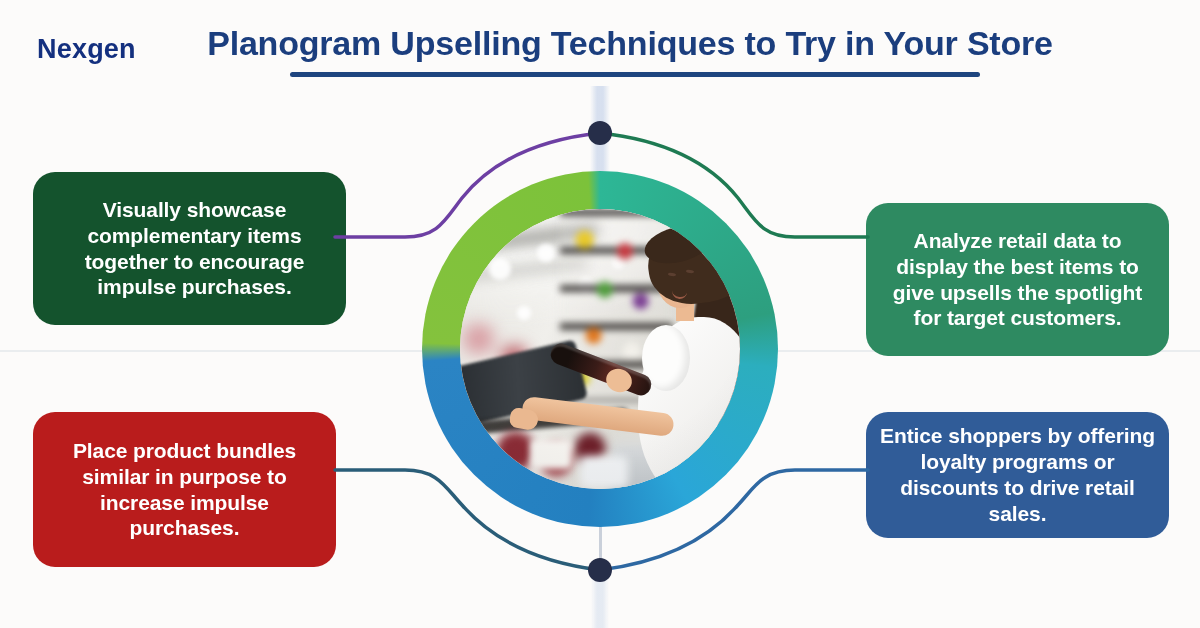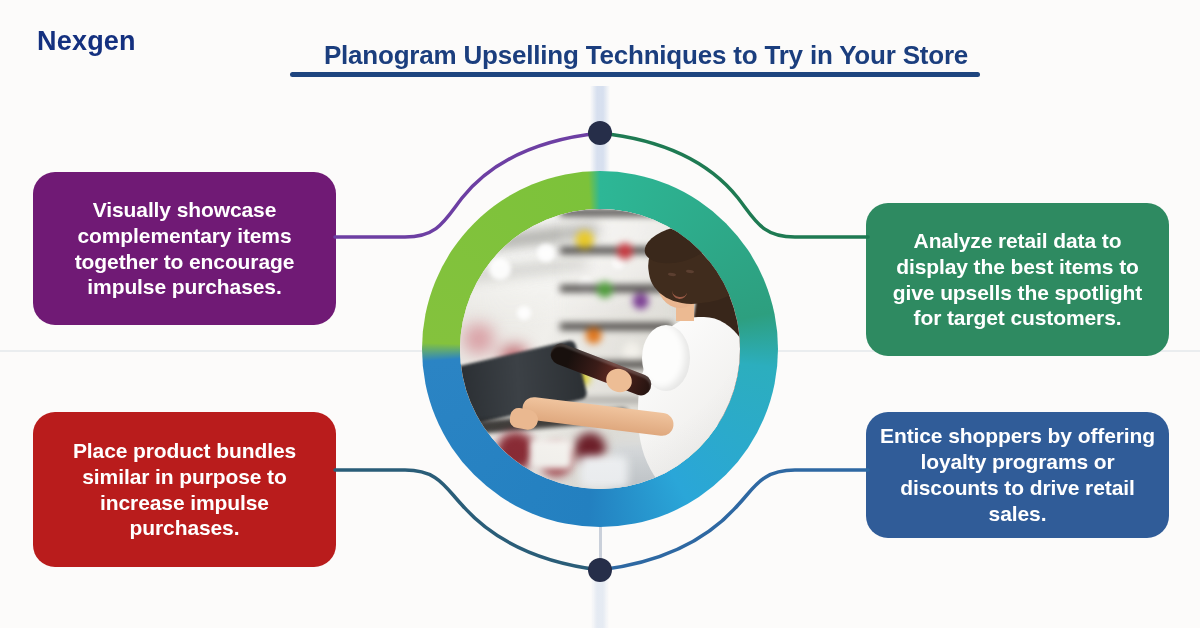--- a/index.html
+++ b/index.html
@@ -1,23 +1,23 @@
 <!DOCTYPE html>
 <html><head>
 <meta charset="utf-8">
 <style>
   html,body{margin:0;padding:0;background:#fcfbfa;}
   .canvas{
     position:relative;width:1200px;height:628px;overflow:hidden;
     font-family:"Liberation Sans",sans-serif;background:#fcfbfa;
   }
   
-  .brand{position:absolute;left:37px;top:26px;font-size:27px;font-weight:bold;letter-spacing:.2px;}
-  .title{position:absolute;left:160px;top:24px;width:940px;margin:16px;text-align:center;
-         font-size:26px;font-weight:bold;letter-spacing:-.2px;}
+  .brand{position:absolute;left:37px;top:34px;font-size:27px;font-weight:bold;letter-spacing:.2px;}
+  .title{position:absolute;left:160px;top:24px;width:940px;margin:0;text-align:center;
+         font-size:34px;font-weight:bold;letter-spacing:-.2px;}
   .title-underline{position:absolute;left:290px;top:72px;width:690px;height:4.5px;border-radius:3px;}
   
   .mid-hline{position:absolute;left:0;top:350px;width:1200px;height:1.5px;background:rgba(175,185,200,.22);}
   .band-top{position:absolute;left:590px;top:86px;width:20px;height:92px;filter:blur(.6px);
     background:linear-gradient(to right,rgba(213,222,238,0),rgba(213,222,238,.95) 35% 65%,rgba(213,222,238,0));}
   .band-bottom{position:absolute;left:591px;top:572px;width:18px;height:56px;opacity:.85;filter:blur(.6px);
     background:linear-gradient(to right,rgba(222,229,240,0),rgba(222,229,240,.9) 35% 65%,rgba(222,229,240,0));}
   .stem-bottom{position:absolute;left:599px;top:526px;width:2.5px;height:46px;background:#b9c2cf;opacity:.75;}
   
   .connectors{position:absolute;left:0;top:0;z-index:3;}
@@ -160,21 +160,21 @@
     <div class="p-eye1"></div>
     <div class="p-eye2"></div>
     <div class="p-smile"></div>
     <div class="p-arm"></div>
     <div class="p-hand"></div>
     <div class="p-bottle"></div>
     <div class="p-hand2"></div>
     <div class="p-vign"></div>
   </div>
 
-  <div class="card card-tl" style="background-color: #701a75;">
+  <div class="card card-tl" style="background-color: #14532d; padding-left: 10px;">
     <p>Visually showcase complementary items together to encourage impulse purchases.</p>
   </div>
   <div class="card card-tr" style="background-color: rgb(46, 138, 97);">
     <p>Analyze retail data to display the best items to give upsells the spotlight for target customers.</p>
   </div>
   <div class="card card-bl" style="background-color: #b91c1c;">
     <p>Place product bundles similar in purpose to increase impulse purchases.</p>
   </div>
   <div class="card card-br" style="background-color: rgb(48, 92, 152);">
     <p>Entice shoppers by offering loyalty programs or discounts to drive retail sales.</p>

